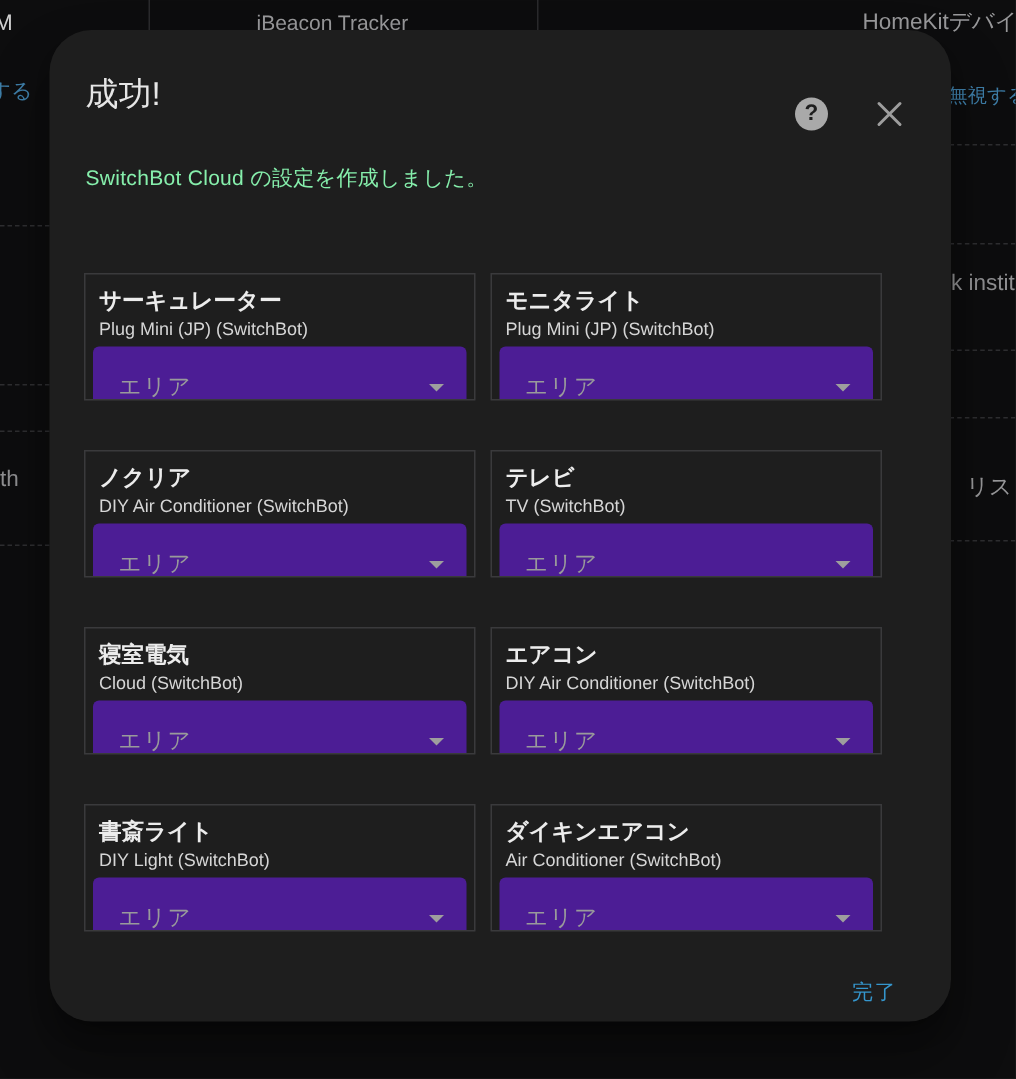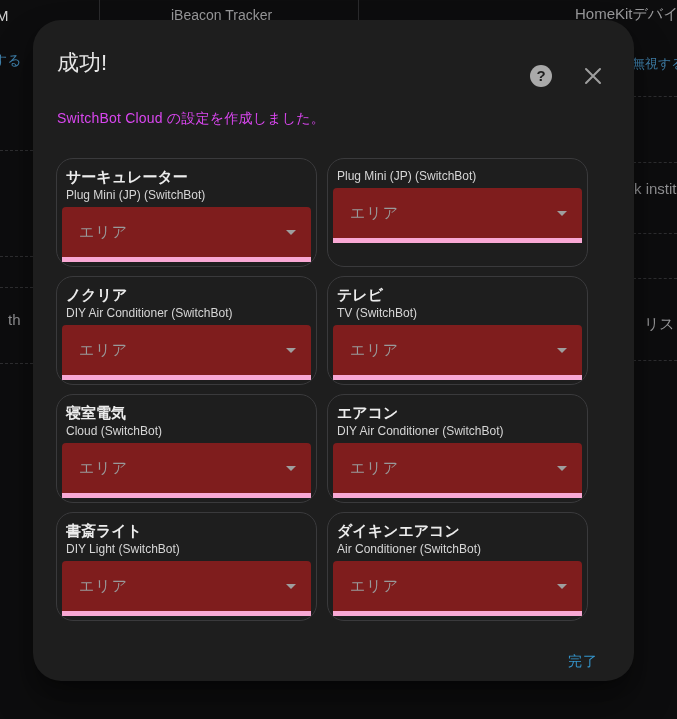--- a/index.html
+++ b/index.html
@@ -33,46 +33,46 @@
     border-radius:50%; background:#a9a9a9; border:none; cursor:pointer;
     color:#1e1e1e; font-size:15px; font-weight:700; line-height:22px; text-align:center;
     font-family:"Liberation Sans","DejaVu Sans",sans-serif;
   }
   .close-btn {
     position:absolute; top:46px; right:31px; width:20px; height:20px;
     background:none; border:none; cursor:pointer; padding:0;
   }
   .close-btn svg { display:block; }
   .dlg-msg {
-    position:absolute; left:24px; font-size:14px; color:#d946ef; line-height:20px;
+    position:absolute; left:24px; font-size:14px; color:#86efac; line-height:20px;
     letter-spacing:.2px;
   }
   .msg-1 { top:88px; }
   .msg-2 { top:122px; }
 
   .device-grid {
     position:absolute; left:23px; top:138px; width:532px;
     display:grid; grid-template-columns:261px 261px;
     grid-auto-rows:109px; column-gap:10px; row-gap:9px;
   }
   .device-card {
-    border:1px solid #3a3a3c; border-radius:17px;
-    padding:8px 8px 0 8px; background:#1e1e1e; overflow:hidden;
+    border:1px solid #3a3a3c; border-radius:0;
+    padding:8px 8px 0 8px; background:#1e1e1e; overflow:hidden;margin-top:24px;
   }
   .device-name {
     font-size:15px; font-weight:700; color:#ececec; line-height:19px;
     padding-left:1px; white-space:nowrap; overflow:hidden;
   }
   .device-model {
     font-size:12px; font-weight:400; color:#d6d6d6; line-height:19px;
     padding-left:1px; white-space:nowrap; overflow:hidden;
   }
   .area-select {
     position:relative; margin:2px -3px 0 -3px; height:55px;
-    background:#7f1d1d; border:none; border-bottom:5px solid #f9a8d4;
+    background:#4c1d95; border:none; border-bottom:1px solid #f9a8d4;
     border-radius:4px 4px 0 0; cursor:pointer; width:calc(100% + 6px);
     text-align:left; display:block;
   }
   .area-label {
     position:absolute; left:17px; top:50%; transform:translateY(-50%);
     font-size:15px; color:#999a9b; letter-spacing:1px;
   }
   .chevron {
     position:absolute; right:15px; top:50%; margin-top:-2px;
     width:0; height:0;
@@ -95,21 +95,21 @@
 
   <span class="bg-text" style="left:-4px; top:7px; color:#cfcfcf; font-size:15px;">M</span>
   <span class="bg-text" style="left:171px; top:7px;">iBeacon Tracker</span>
   <span class="bg-text" style="left:575px; top:5px; font-size:15px;">HomeKitデバイス</span>
 
   <span class="bg-text bg-blue" style="left:-7px; top:52px;">する</span>
   <span class="bg-text bg-blue" style="left:632px; top:55px; font-size:13px;">無視する</span>
 
   <span class="bg-text" style="left:634px; top:180px; font-size:15px; color:#909092;">k instit</span>
   <span class="bg-text" style="left:644px; top:315px; font-size:15px;">リスト</span>
-  <span class="bg-text" style="left:8px; top:311px; font-size:15px; color:#909092;">th</span>
+  <span class="bg-text" style="left:0px; top:311px; font-size:15px; color:#909092;">th</span>
 
   <div class="bg-hline" style="left:0; width:33px; top:150px;"></div>
   <div class="bg-hline" style="left:0; width:33px; top:256px;"></div>
   <div class="bg-hline" style="left:0; width:33px; top:287px;"></div>
   <div class="bg-hline" style="left:0; width:33px; top:363px;"></div>
   <div class="bg-hline" style="left:633px; width:44px; top:96px;"></div>
   <div class="bg-hline" style="left:633px; width:44px; top:162px;"></div>
   <div class="bg-hline" style="left:633px; width:44px; top:233px;"></div>
   <div class="bg-hline" style="left:633px; width:44px; top:278px;"></div>
   <div class="bg-hline" style="left:633px; width:44px; top:360px;"></div>
@@ -132,20 +132,21 @@
   <div class="device-card">
     <div class="device-name">サーキュレーター</div>
     <div class="device-model">Plug Mini (JP) (SwitchBot)</div>
     <button class="area-select">
       <span class="area-label">エリア</span>
       <span class="chevron"></span>
     </button>
   </div>
 
   <div class="device-card">
+    <div class="device-name">モニタライト</div>
     <div class="device-model">Plug Mini (JP) (SwitchBot)</div>
     <button class="area-select">
       <span class="area-label">エリア</span>
       <span class="chevron"></span>
     </button>
   </div>
 
   <div class="device-card">
     <div class="device-name">ノクリア</div>
     <div class="device-model">DIY Air Conditioner (SwitchBot)</div>

